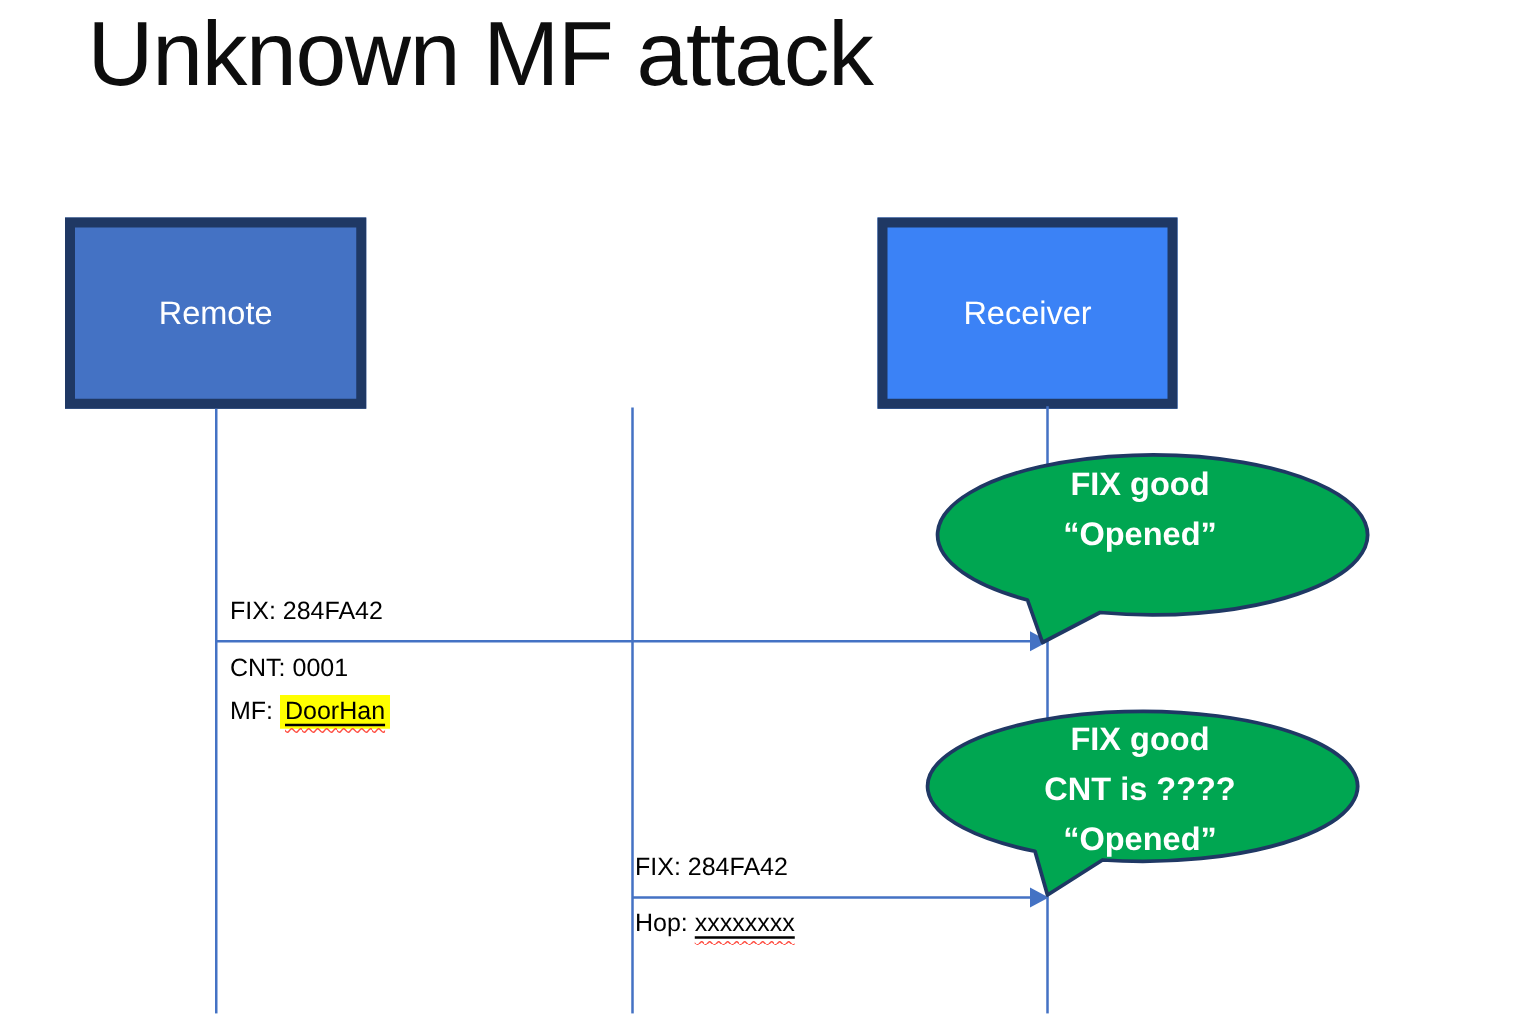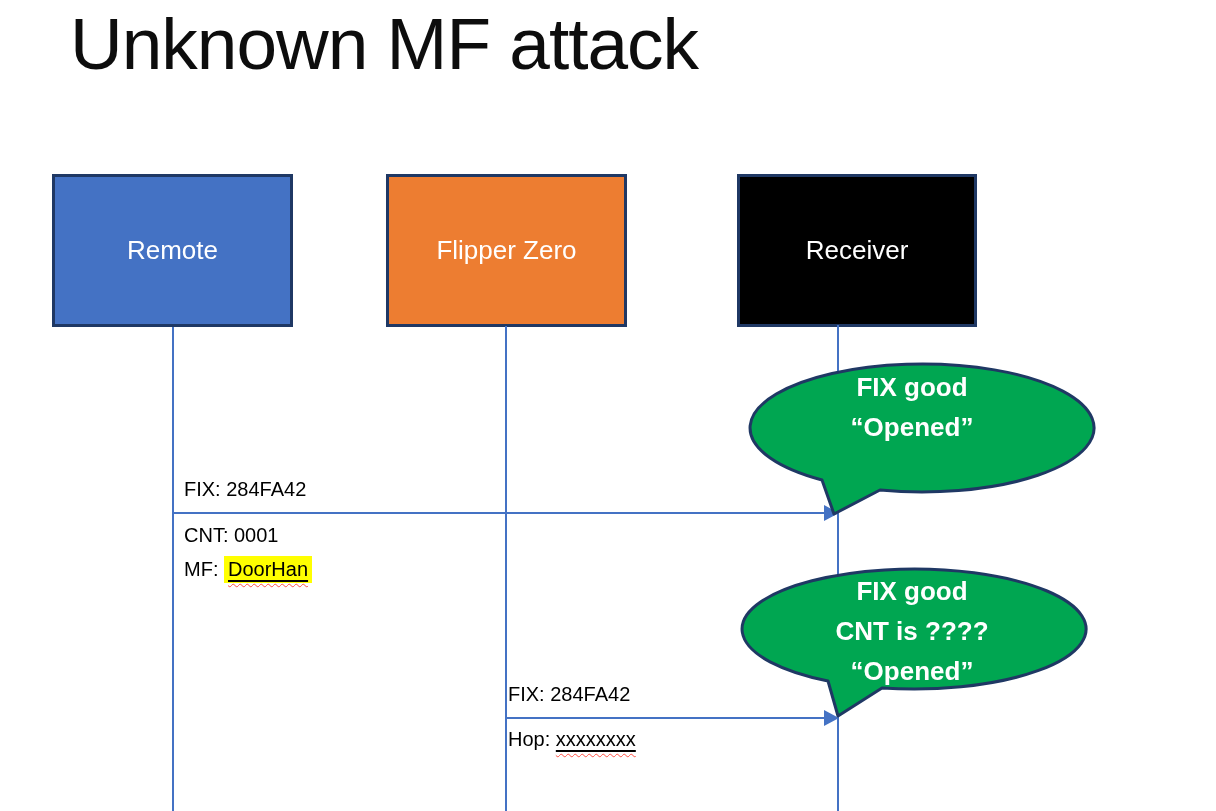--- a/index.html
+++ b/index.html
@@ -7,21 +7,21 @@
     position:relative;width:1216px;height:811px;background:#ffffff;overflow:hidden;
     font-family:"Liberation Sans",sans-serif;
     margin-left:12px;
   }
   .title{
     position:absolute;left:58px;top:4px;font-size:73px;font-weight:300;
     letter-spacing:-1px;color:#0d0d0d;white-space:nowrap;line-height:1.1;
   }
   .actor-box{
     position:absolute;top:174px;width:241px;height:153px;box-sizing:border-box;
-    border:3px solid #0f172a;display:flex;align-items:center;justify-content:center;
+    border:8px solid #0f172a;display:flex;align-items:center;justify-content:center;
   }
   .actor-label{color:#ffffff;font-size:26px;white-space:nowrap;}
   .lifeline{position:absolute;width:2px;background:#4472C4;}
   .msg-line{position:absolute;height:2px;background:#4472C4;}
   .arrowhead{
     position:absolute;width:0;height:0;
     border-top:8px solid transparent;border-bottom:8px solid transparent;
     border-left:15px solid #4472C4;
   }
   .msg-label{position:absolute;font-size:20px;color:#000000;white-space:nowrap;line-height:1.2;}
@@ -43,24 +43,21 @@
 </head>
 <body>
 
 <div class="slide">
 
   <div class="title">Unknown MF attack</div>
 
   <div class="actor-box" style="left: 40px; background-color: rgb(68, 114, 196); border-color: rgb(31, 56, 100);">
     <span class="actor-label">Remote</span>
   </div>
-  <div class="actor-box" style="left: 374px; background-color: rgb(237, 125, 49); border-color: rgb(31, 56, 100);">
-    <span class="actor-label">Flipper Zero</span>
-  </div>
-  <div class="actor-box" style="left: 725px; width: 240px; background-color: #000000; border-color: rgb(31, 56, 100);">
+  <div class="actor-box" style="left: 690px; width: 240px; background-color: #3b82f6; border-color: rgb(31, 56, 100);">
     <span class="actor-label">Receiver</span>
   </div>
 
   <div class="lifeline" style="left: 160px; top: 327px; height: 484px; background-color: rgb(68, 114, 196);"></div>
   <div class="lifeline" style="left: 493px; top: 326px; height: 485px; background-color: rgb(68, 114, 196);"></div>
   <div class="lifeline" style="left: 825px; top: 325px; height: 486px; background-color: rgb(68, 114, 196);"></div>
 
   <div class="msg-line" style="left: 161px; top: 512px; width: 652px; background-color: rgb(68, 114, 196);"></div>
   <div class="arrowhead" style="left: 812px; top: 505px; border-left-color: rgb(68, 114, 196);"></div>
   <div class="msg-label" style="left:172px;top:477px;">

